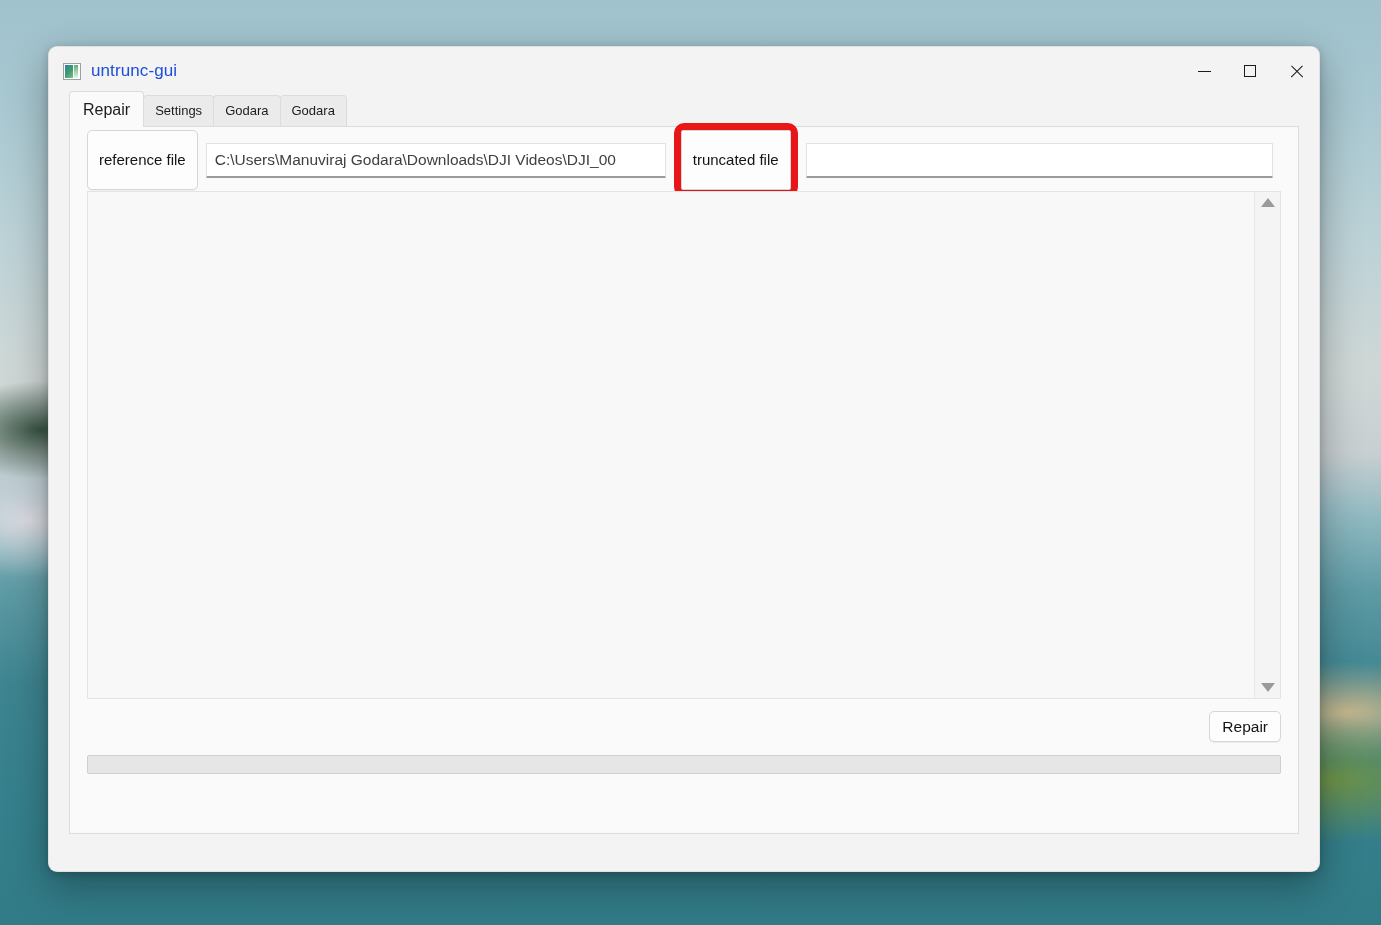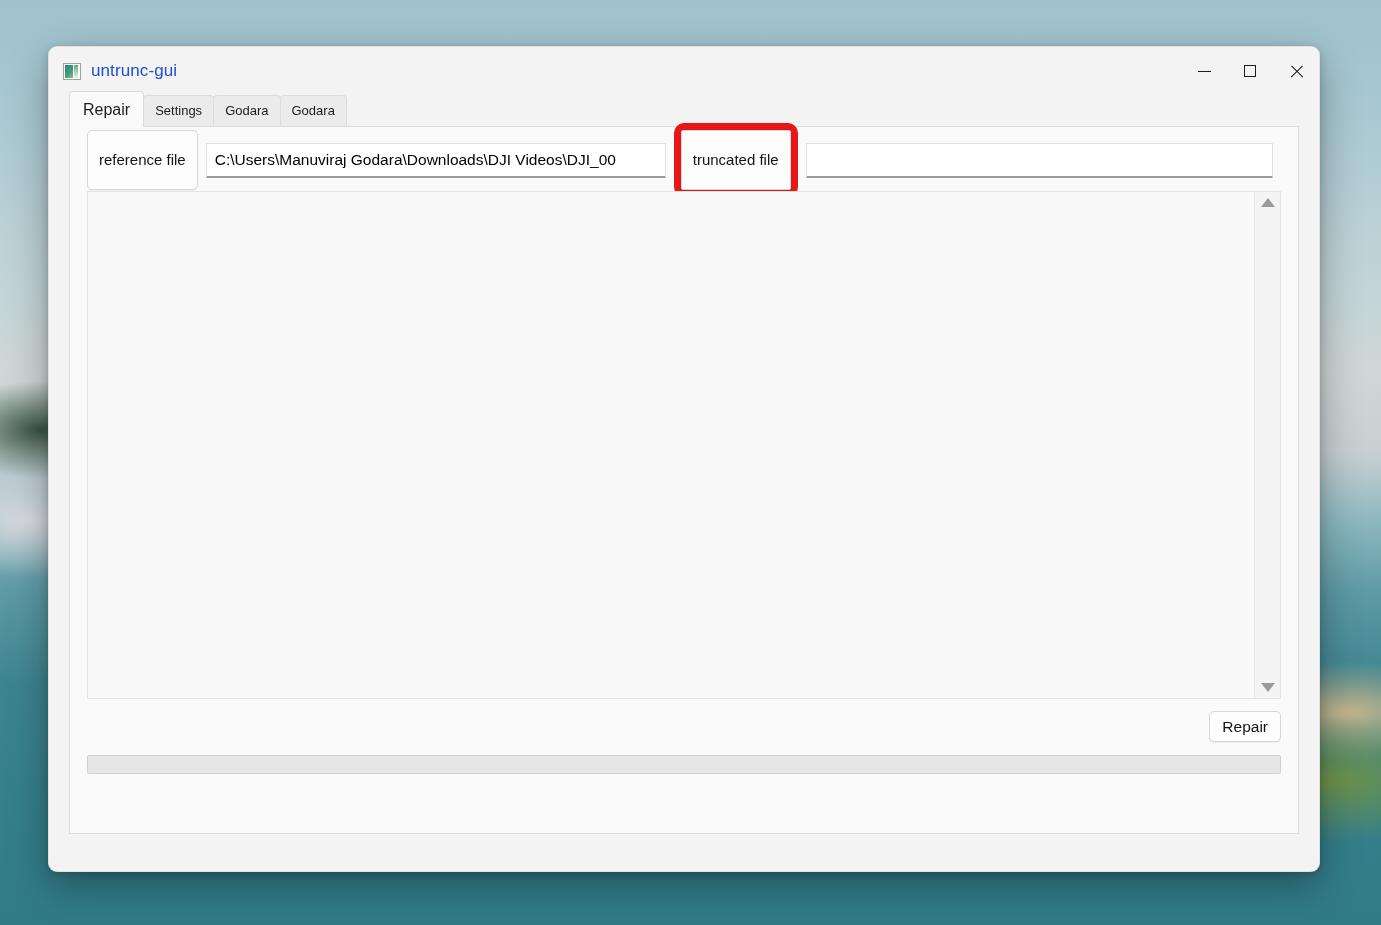--- a/index.html
+++ b/index.html
@@ -149,21 +149,21 @@
     white-space: nowrap;
     box-shadow: 0 1px 0 rgba(0,0,0,0.04);
   }
   .file-input {
     flex: 1 1 auto;
     height: 35px;
     background: #ffffff;
     border: 1px solid #e2e2e2;
     border-bottom: 2px solid #9b9b9b;
     font-size: 15.5px;
-    color: #000000;
+    color: #404040;
     padding: 0 8px;
     margin-left: 8px;
     margin-right: 8px;
     display: flex; align-items: center;
     overflow: hidden; white-space: nowrap;
     border-radius: 1px;
   }
   #ref-input { max-width: 460px; }
   
   .hl-wrap {

